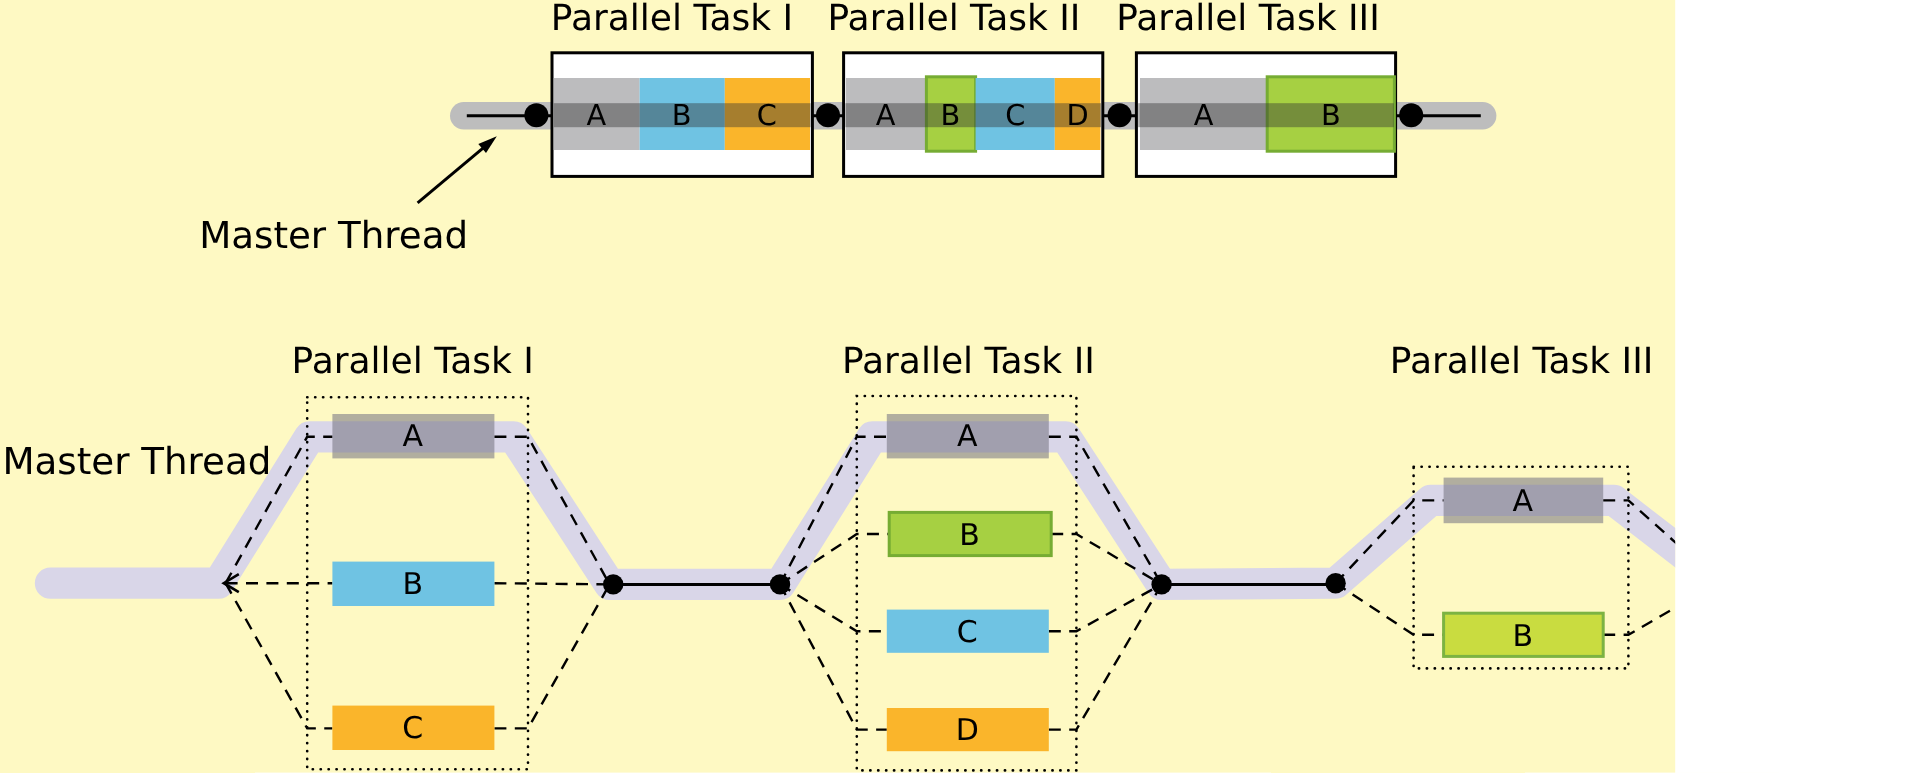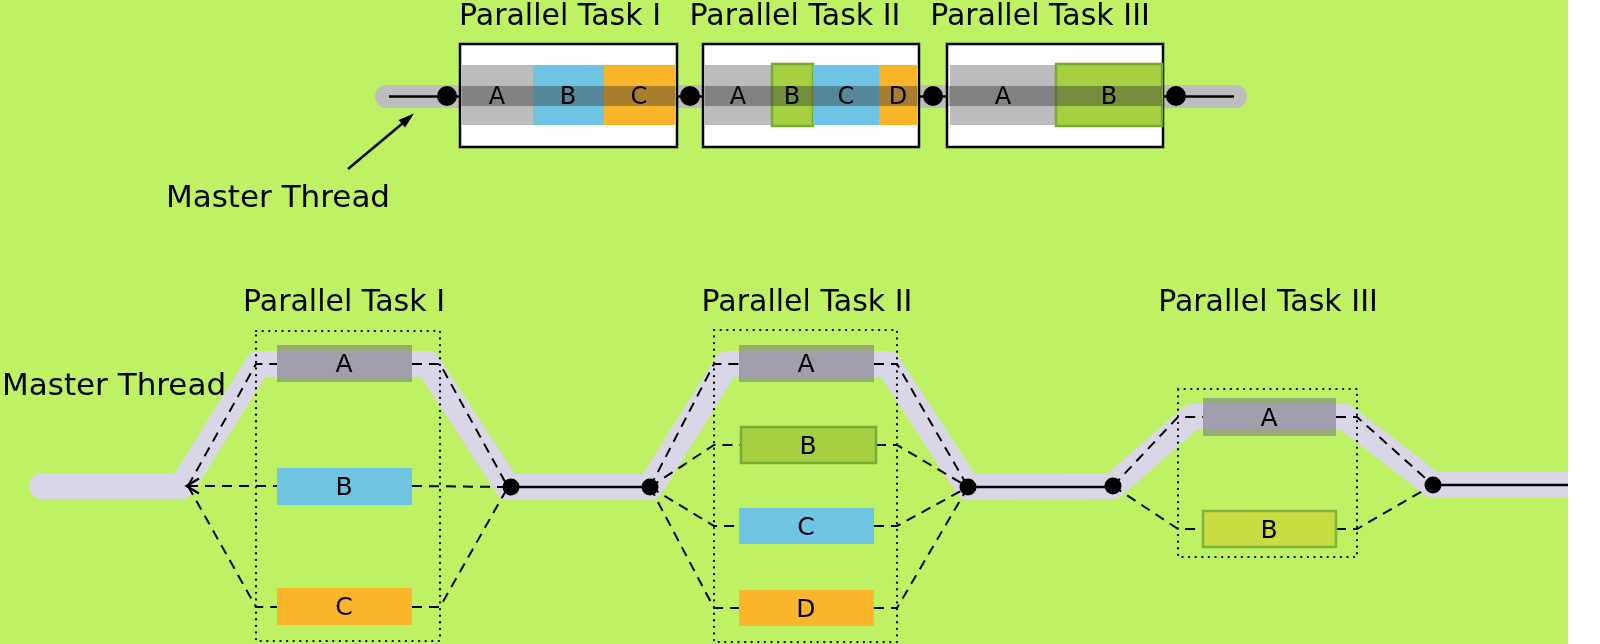--- a/index.html
+++ b/index.html
@@ -1,16 +1,16 @@
 <!DOCTYPE html>
 <html><head>
 <meta charset="utf-8">
 <style>
   html,body{margin:0;padding:0;background:#ffffff;}
-  .stage{position:relative;width:1568px;height:644px;background:#bef264;overflow:hidden;
+  .stage{position:relative;width:1396px;height:644px;background:#fef9c3;overflow:hidden;
          font-family:"DejaVu Sans","Liberation Sans",sans-serif;text-decoration:underline;}
   svg text{font-family:"DejaVu Sans","Liberation Sans",sans-serif;fill:#000;}
   .title{font-size:30px;}
   .mlabel{font-size:31px;}
   .seg-letter{font-size:24px;}
   .bar-letter{font-size:25px;}
 </style>
 </head>
 <body>
 

